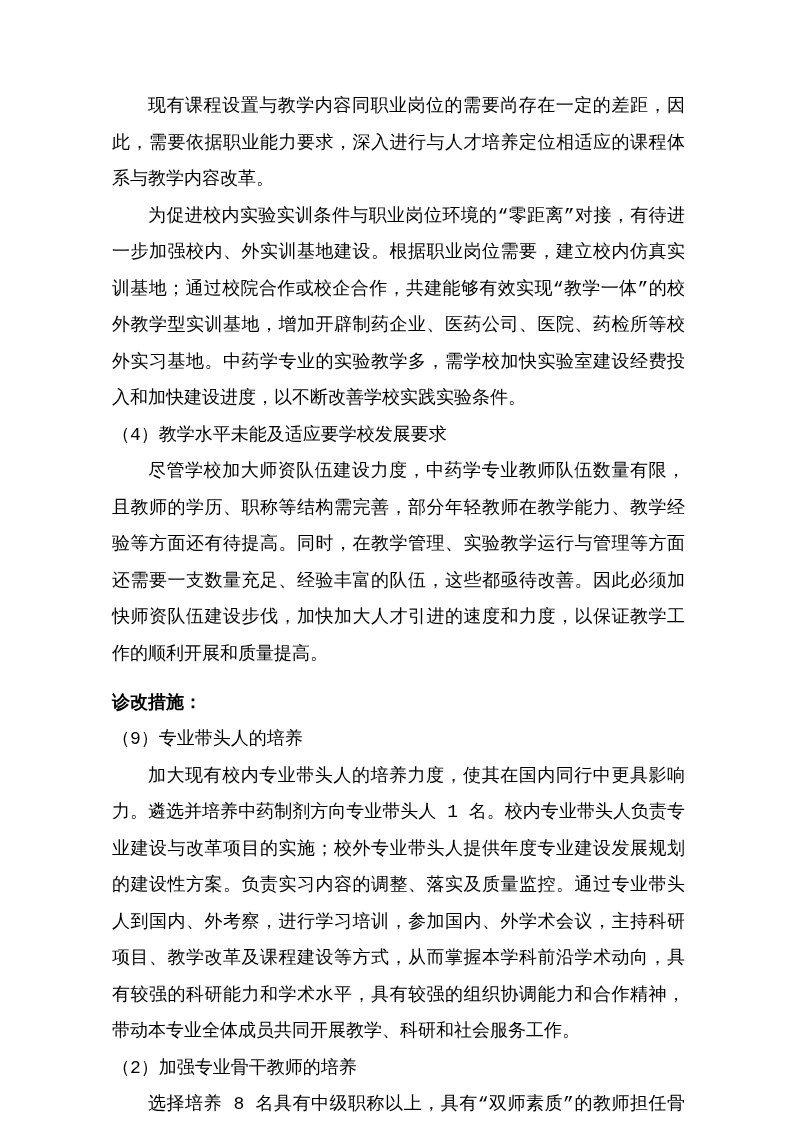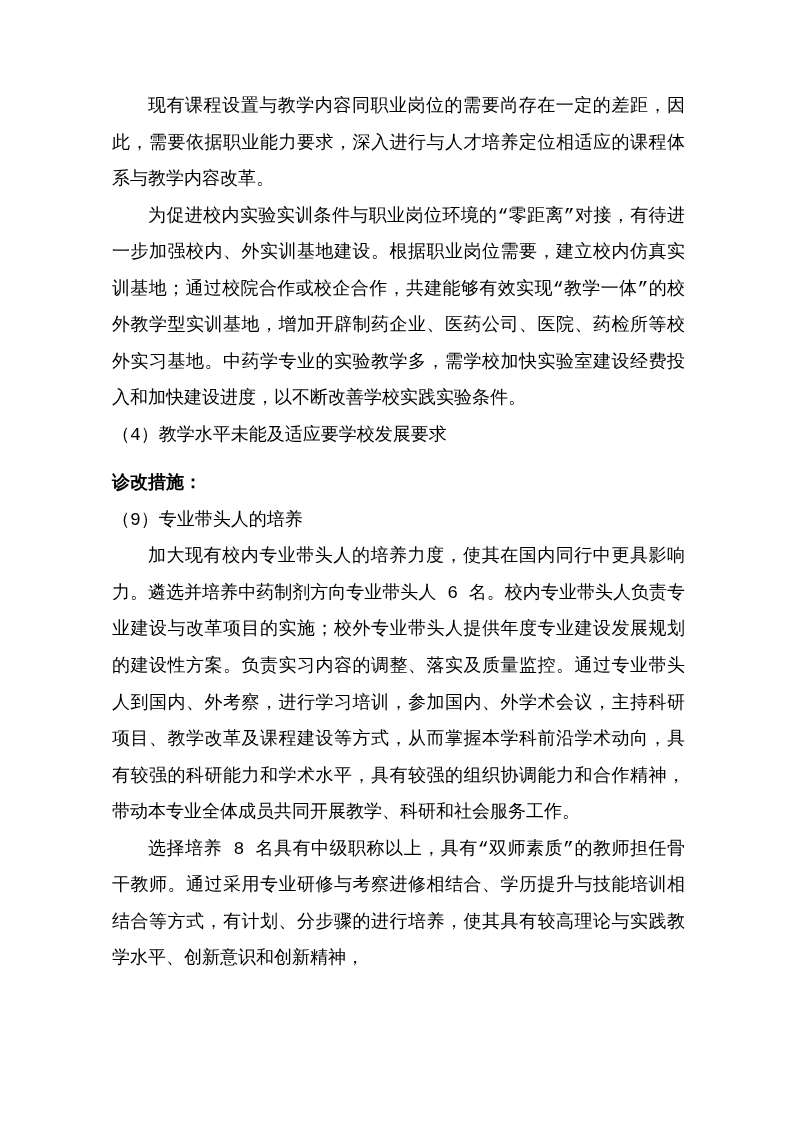--- a/index.html
+++ b/index.html
@@ -54,24 +54,26 @@
 <div class="page">
   <div class="doc-body">
 
     <p class="indent-2">现有课程设置与教学内容同职业岗位的需要尚存在一定的差距，因此，需要依据职业能力要求，深入进行与人才培养定位相适应的课程体系与教学内容改革。</p>
 
 
     <p class="indent-2">为促进校内实验实训条件与职业岗位环境的“零距离”对接，有待进一步加强校内、外实训基地建设。根据职业岗位需要，建立校内仿真实训基地；通过校院合作或校企合作，共建能够有效实现“教学一体”的校外教学型实训基地，增加开辟制药企业、医药公司、医院、药检所等校外实习基地。中药学专业的实验教学多，需学校加快实验室建设经费投入和加快建设进度，以不断改善学校实践实验条件。</p>
 
     <p class="indent-0">（4）教学水平未能及适应要学校发展要求</p>
 
+    <p class="indent-2">尽管学校加大师资队伍建设力度，中药学专业教师队伍数量有限，且教师的学历、职称等结构需完善，部分年轻教师在教学能力、教学经验等方面还有待提高。同时，在教学管理、实验教学运行与管理等方面还需要一支数量充足、经验丰富的队伍，这些都亟待改善。因此必须加快师资队伍建设步伐，加快加大人才引进的速度和力度，以保证教学工作的顺利开展和质量提高。</p>
 
     <p class="section-head">诊改措施：</p>
 
     <p class="indent-0">（9）专业带头人的培养</p>
 
-    <p class="indent-2">加大现有校内专业带头人的培养力度，使其在国内同行中更具影响力。遴选并培养中药制剂方向专业带头人 6 名。校内专业带头人负责专业建设与改革项目的实施；校外专业带头人提供年度专业建设发展规划的建设性方案。负责实习内容的调整、落实及质量监控。通过专业带头人到国内、外考察，进行学习培训，参加国内、外学术会议，主持科研项目、教学改革及课程建设等方式，从而掌握本学科前沿学术动向，具有较强的科研能力和学术水平，具有较强的组织协调能力和合作精神，带动本专业全体成员共同开展教学、科研和社会服务工作。</p>
+    <p class="indent-2">加大现有校内专业带头人的培养力度，使其在国内同行中更具影响力。遴选并培养中药制剂方向专业带头人 1 名。校内专业带头人负责专业建设与改革项目的实施；校外专业带头人提供年度专业建设发展规划的建设性方案。负责实习内容的调整、落实及质量监控。通过专业带头人到国内、外考察，进行学习培训，参加国内、外学术会议，主持科研项目、教学改革及课程建设等方式，从而掌握本学科前沿学术动向，具有较强的科研能力和学术水平，具有较强的组织协调能力和合作精神，带动本专业全体成员共同开展教学、科研和社会服务工作。</p>
 
+    <p class="indent-0">（2）加强专业骨干教师的培养</p>
 
     <p class="indent-2">选择培养 8 名具有中级职称以上，具有“双师素质”的教师担任骨干教师。通过采用专业研修与考察进修相结合、学历提升与技能培训相结合等方式，有计划、分步骤的进行培养，使其具有较高理论与实践教学水平、创新意识和创新精神，</p>
 
   </div>
 </div>
 
 </body></html>

